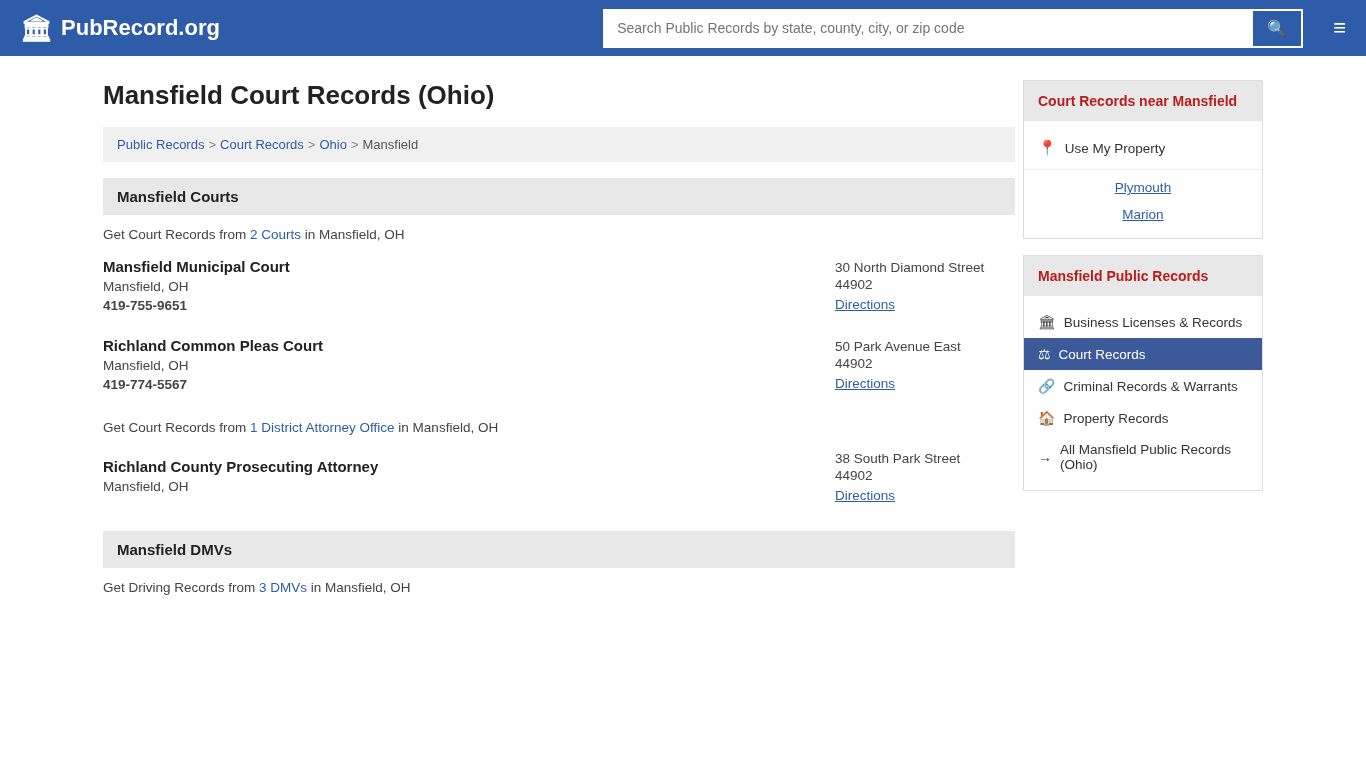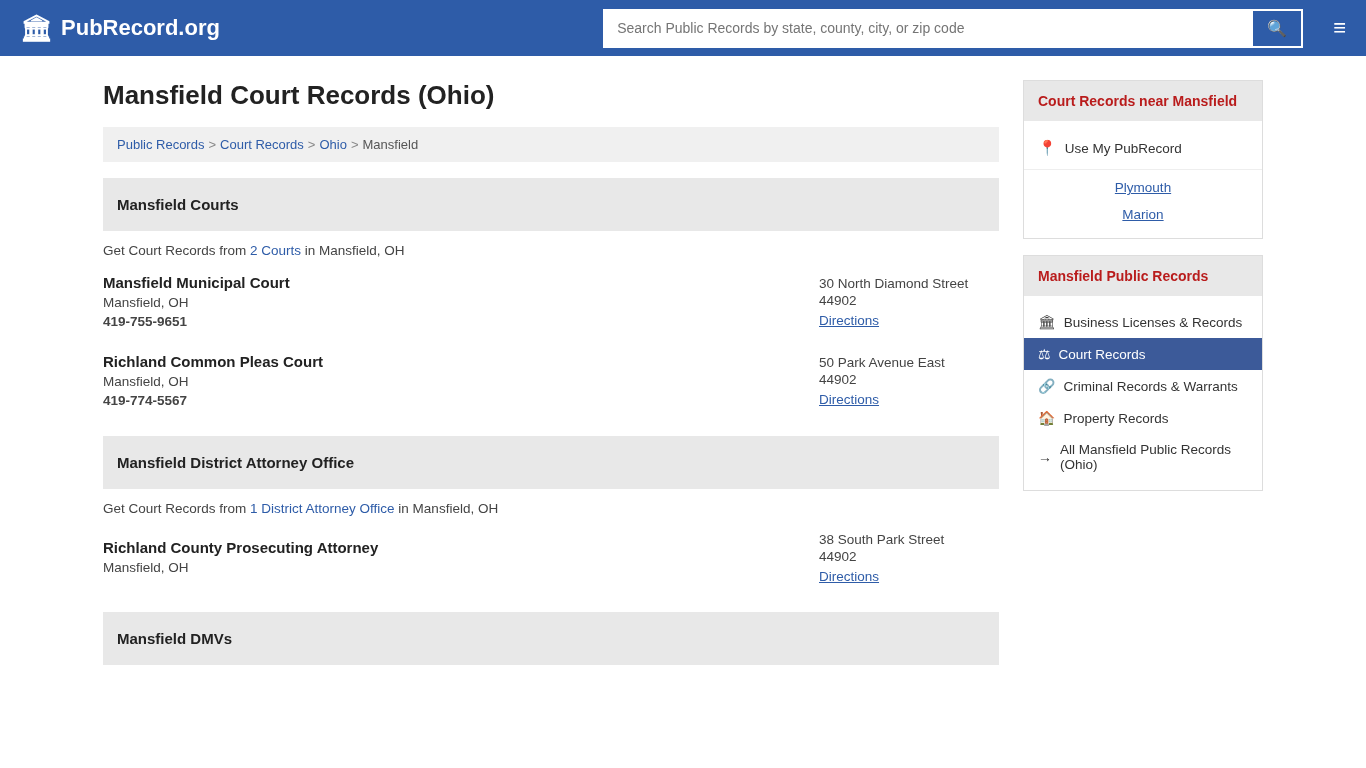--- a/index.html
+++ b/index.html
@@ -59,21 +59,21 @@
       margin-left: 10px;
       line-height: 1;
     }
 
     
     .container {
       max-width: 1200px;
       margin: 0 auto;
       padding: 24px 20px;
       display: flex;
-      gap: 24px;
+      gap: 8px;
     }
     .main-content {
       flex: 1;
       min-width: 0;
     }
     .sidebar {
       width: 240px;
       flex-shrink: 0;
     }
 
@@ -107,21 +107,21 @@
     .description {
       font-size: 13.5px;
       color: #444;
       line-height: 1.6;
       margin-bottom: 24px;
     }
 
     
     .section-header {
       background: #e8e8e8;
-      padding: 18px 14px;
+      padding: 10px 14px;
       font-weight: bold;
       font-size: 15px;
       color: #222;
       margin-bottom: 12px;
     }
 
     
     .section-subtitle {
       font-size: 13.5px;
       color: #444;
@@ -305,52 +305,54 @@
         </div>
         <div class="court-right">
           <div class="court-street">50 Park Avenue East</div>
           <div class="court-zip">44902</div>
           <a class="directions-link" href="#">Directions</a>
         </div>
       </div>
     </div>
 
     <div class="section-block">
-      <div class="section-header">Mansfield District Attorney Office</div>
       <p class="section-subtitle">
         Get Court Records from <a href="#">1 District Attorney Office</a> in Mansfield, OH
       </p>
 
       <div class="court-listing">
         <div class="court-info">
           <div class="court-name">Richland County Prosecuting Attorney</div>
           <div class="court-address-line">Mansfield, OH</div>
         </div>
         <div class="court-right">
           <div class="court-street">38 South Park Street</div>
           <div class="court-zip">44902</div>
           <a class="directions-link" href="#">Directions</a>
         </div>
       </div>
     </div>
 
     <div class="section-block">
       <div class="section-header">Mansfield DMVs</div>
+      <p class="section-subtitle">
+        Get Driving Records from <a href="#">3 DMVs</a> in Mansfield, OH
+      </p>
     </div>
 
   </main>
 
   <aside class="sidebar">
 
     <div class="sidebar-box">
       <div class="sidebar-box-header">Court Records near Mansfield</div>
       <div class="sidebar-box-body">
         <button class="sidebar-location-btn">
           <span class="pin-icon">📍</span>
-          <span>Use My PubRecord</span>
+          <span>Use My Property</span>
         </button>
         <hr class="divider">
         <a class="sidebar-near-item" href="#">Plymouth</a>
         <a class="sidebar-near-item" href="#">Marion</a>
       </div>
     </div>
 
     <div class="sidebar-box">
       <div class="sidebar-box-header">Mansfield Public Records</div>
       <div class="sidebar-box-body">

